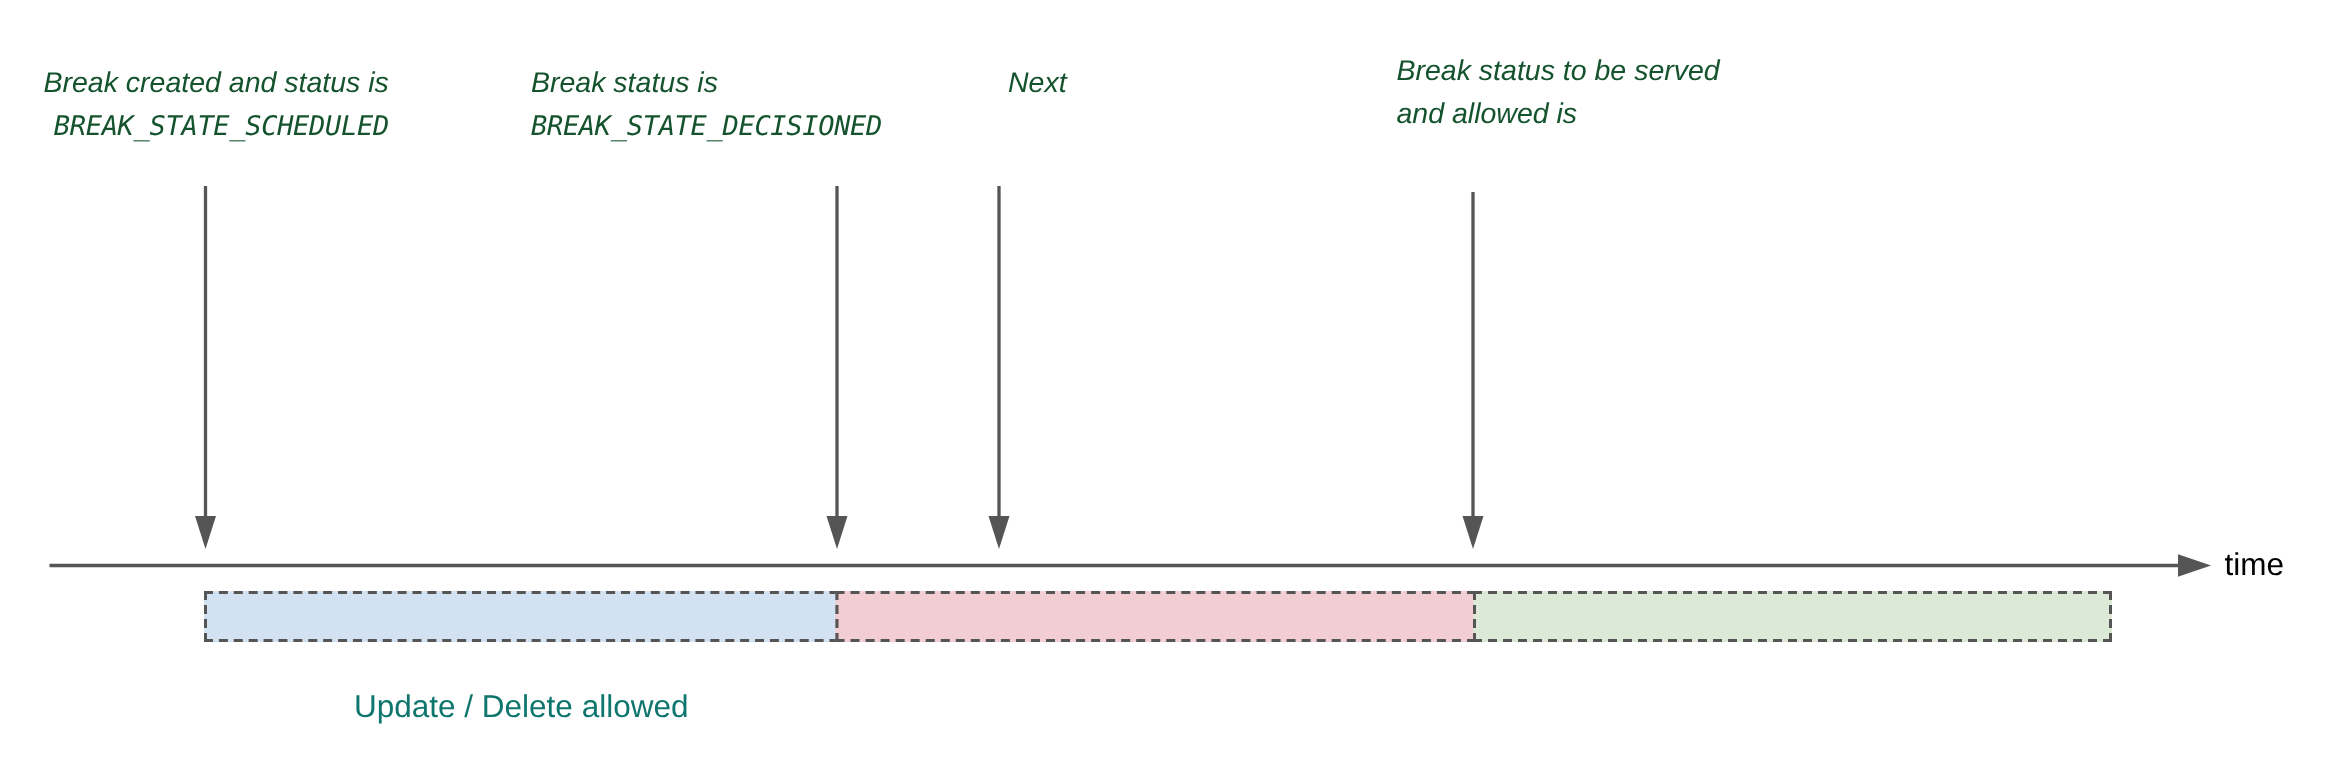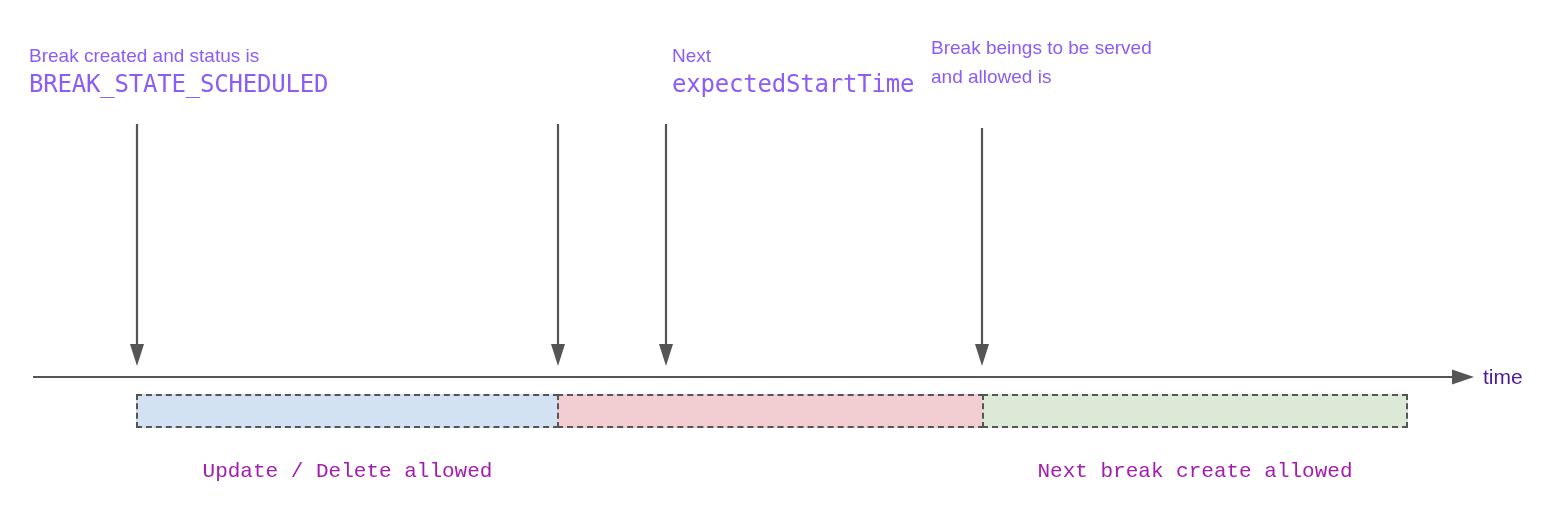--- a/index.html
+++ b/index.html
@@ -18,32 +18,34 @@
     position: relative;
     width: 1558px;
     height: 520px;
   }
 
   
   .callout {
     position: absolute;
     font-size: 19px;
     line-height: 29px;
-    color: #8b5cf6;
+    color: #14532d;
     white-space: nowrap;
+    font-style: italic;
   }
   .callout .sans {
     font-family: "Liberation Sans", sans-serif;
     display: block;
   }
   .callout .mono {
     font-family: "DejaVu Sans Mono", "Liberation Mono", monospace;
-    font-size: 24px;
+    font-size: 18px;
     letter-spacing: -0.2px;
     display: block;
+    text-align: right;
   }
 
   #callout-1 { left: 29px;  top: 41px; }
   #callout-2 { left: 354px; top: 41px; }
   #callout-3 { left: 672px; top: 41px; }
   #callout-4 { left: 931px; top: 33px; }
 
   
   .marker-arrow {
     position: absolute;
@@ -60,67 +62,70 @@
     height: 34px;
   }
   #time-axis svg { display: block; }
 
   #time-axis-label {
     position: absolute;
     left: 1483px;
     top: 365px;
     font-size: 21px;
     font-family: "Liberation Sans", sans-serif;
-    color: #4c1d95;
+    color: #000000;
   }
 
   
   .segment-bar {
     position: absolute;
     top: 394px;
     height: 34px;
     box-sizing: border-box;
     border: 2px dashed #555555;
   }
   #segment-bar-1 { left: 136px;  width: 423px; }
   #segment-bar-2 { left: 557px;  width: 427px; }
   #segment-bar-3 { left: 982px;  width: 426px; }
 
   
   .segment-caption {
     position: absolute;
     top: 460px;
     font-size: 21px;
-    font-family: Liberation Mono, monospace;
-    color: #a21caf;
+    font-family: Liberation Sans, sans-serif;
+    color: #0f766e;
     text-align: center;
     white-space: nowrap;
   }
   #segment-caption-1 { left: 136px; width: 423px; }
   #segment-caption-2 { left: 557px; width: 427px; }
   #segment-caption-3 { left: 982px; width: 426px; }
 </style>
 </head>
 <body>
 
 <div id="canvas">
 
   <div class="callout" id="callout-1">
     <span class="sans">Break created and status is</span>
     <span class="mono">BREAK_STATE_SCHEDULED</span>
   </div>
 
+  <div class="callout" id="callout-2">
+    <span class="sans">Break status is</span>
+    <span class="mono">BREAK_STATE_DECISIONED</span>
+  </div>
 
   <div class="callout" id="callout-3">
     <span class="sans">Next</span>
-    <span class="mono">expectedStartTime</span>
   </div>
 
   <div class="callout" id="callout-4">
-    <span class="sans">Break beings to be served</span>
+    <span class="sans">Break status to be served</span>
     <span class="sans">and allowed is</span>
   </div>
 
   <div class="marker-arrow" id="marker-1" style="left:128px; top:124px;">
     <svg width="18" height="244" viewBox="0 0 18 244">
       <line x1="9" y1="0" x2="9" y2="228" stroke="#555555" stroke-width="2.2"></line>
       <polygon points="9,242 2,220 16,220" fill="#555555"></polygon>
     </svg>
   </div>
 
@@ -151,15 +156,14 @@
       <polygon points="1446,17 1424,9.5 1424,24.5" fill="#555555"></polygon>
     </svg>
   </div>
   <div id="time-axis-label">time</div>
 
   <div class="segment-bar" id="segment-bar-1" style="background:#d3e2f2;"></div>
   <div class="segment-bar" id="segment-bar-2" style="background:#f2cdd1;"></div>
   <div class="segment-bar" id="segment-bar-3" style="background:#dbe9d6;"></div>
 
   <div class="segment-caption" id="segment-caption-1">Update / Delete allowed</div>
-  <div class="segment-caption" id="segment-caption-3">Next break create allowed</div>
 
 </div>
 
 </body></html>

